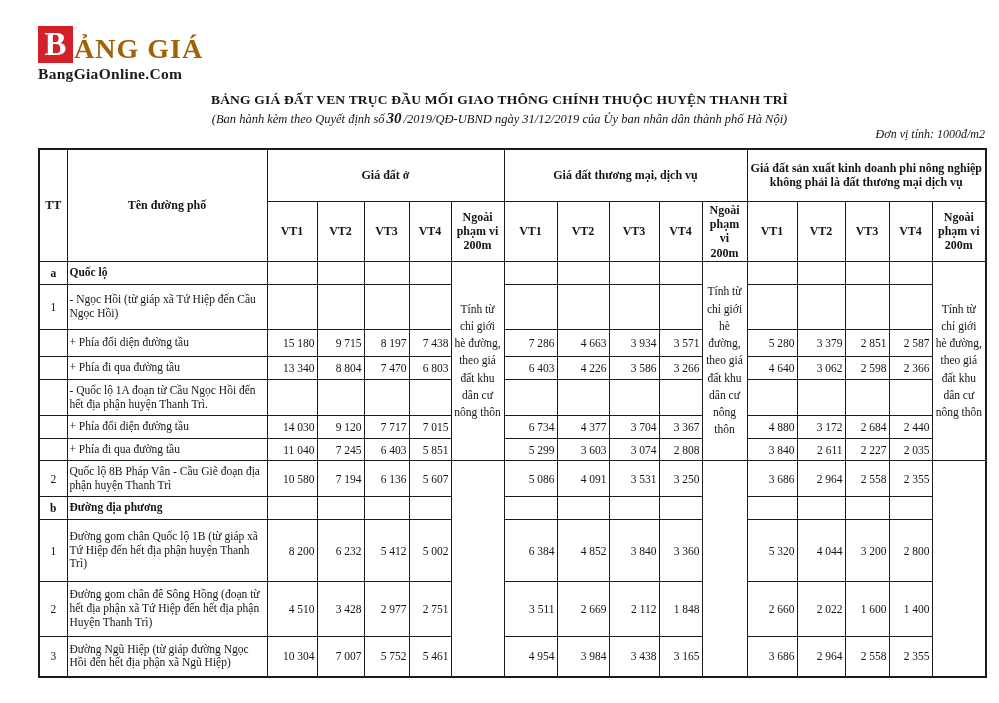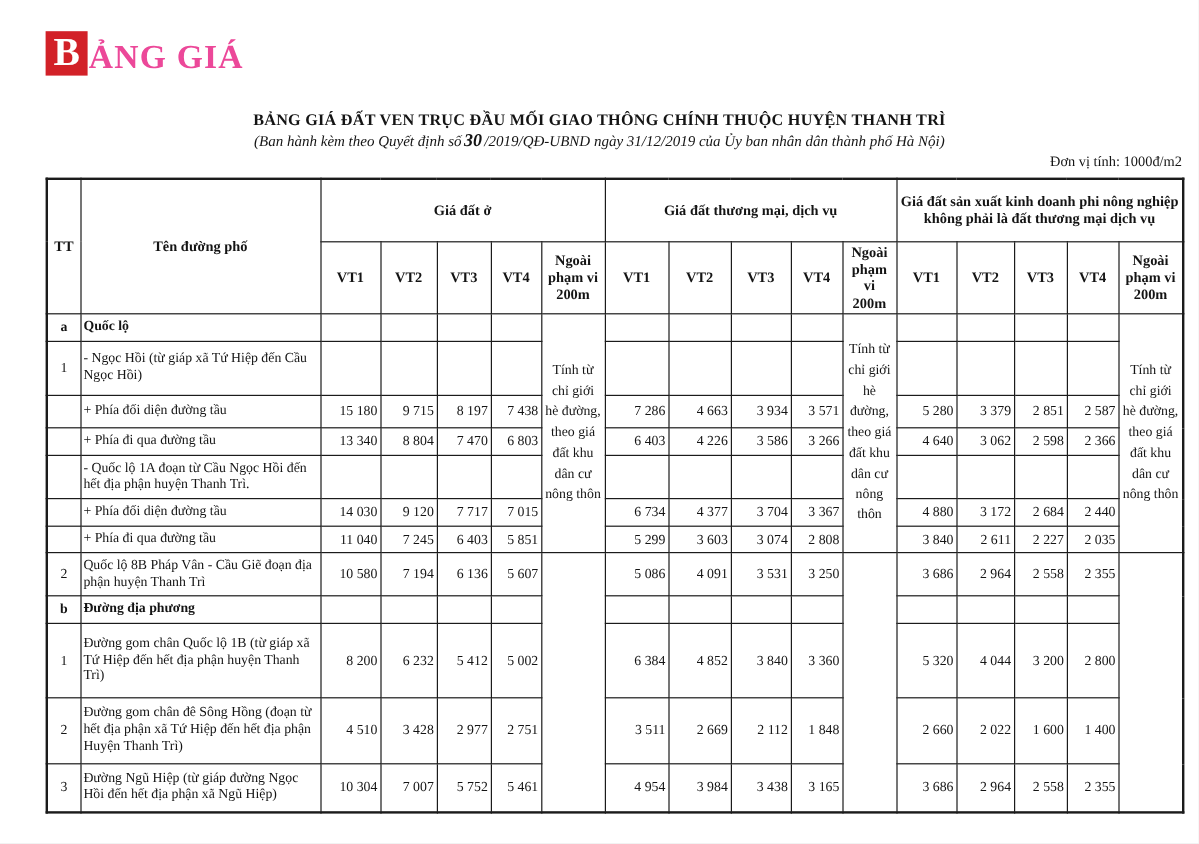--- a/index.html
+++ b/index.html
@@ -9,34 +9,34 @@
     overflow:hidden;margin:0 auto;
   }
   
   #logo{position:absolute;left:38px;top:26px;width:190px;}
   .logo-top{display:flex;align-items:flex-end;}
   .logo-b{
     background:#d22128;color:#ffffff;font-weight:bold;font-size:33px;
     width:35px;height:37px;display:flex;align-items:center;justify-content:center;
     line-height:1;
   }
-  .logo-rest{color:#ec4899;font-weight:bold;font-size:28px;letter-spacing:1px;line-height:1;margin-left:1px;}
+  .logo-rest{color:#a16207;font-weight:bold;font-size:28px;letter-spacing:1px;line-height:1;margin-left:1px;}
   .logo-site{color:#1c1c1c;font-weight:bold;font-size:15.5px;margin-top:2px;letter-spacing:.3px;}
   
   #doc-title{
     position:absolute;left:0;top:92px;width:100%;text-align:center;
     font-weight:bold;font-size:13.5px;letter-spacing:.2px;
   }
   #doc-subtitle{
     position:absolute;left:0;top:110px;width:100%;text-align:center;
     font-style:italic;font-size:12.5px;
   }
   #doc-subtitle .decree-no{font-size:15px;font-weight:bold;padding:0 2px;}
   #unit-note{
-    position:absolute;right:14px;top:127px;font-size:12px;
+    position:absolute;right:14px;top:127px;font-style:italic;font-size:12px;
   }
   
   table#price-table{
     position:absolute;left:38px;top:148px;width:947px;
     border-collapse:collapse;table-layout:fixed;
   }
   #price-table td,#price-table th{
     border:1px solid #1b1b1b;padding:1px 2px;vertical-align:middle;
     font-size:11.5px;overflow:hidden;
   }
@@ -56,20 +56,21 @@
 </head>
 <body>
 
 <div id="page">
 
   <div id="logo">
     <div class="logo-top">
       <span class="logo-b">B</span>
       <span class="logo-rest">ẢNG GIÁ</span>
     </div>
+    <div class="logo-site">BangGiaOnline.Com</div>
   </div>
 
   <div id="doc-title">BẢNG GIÁ ĐẤT VEN TRỤC ĐẦU MỐI GIAO THÔNG CHÍNH THUỘC HUYỆN THANH TRÌ</div>
 
   <div id="doc-subtitle"><span>(Ban hành kèm theo Quyết định số</span><span class="decree-no">30</span><span>/2019/QĐ-UBND ngày 31/12/2019 của Ủy ban nhân dân thành phố Hà Nội)</span></div>
 
   <div id="unit-note">Đơn vị tính: 1000đ/m2</div>
 
   <table id="price-table">
     <colgroup>

